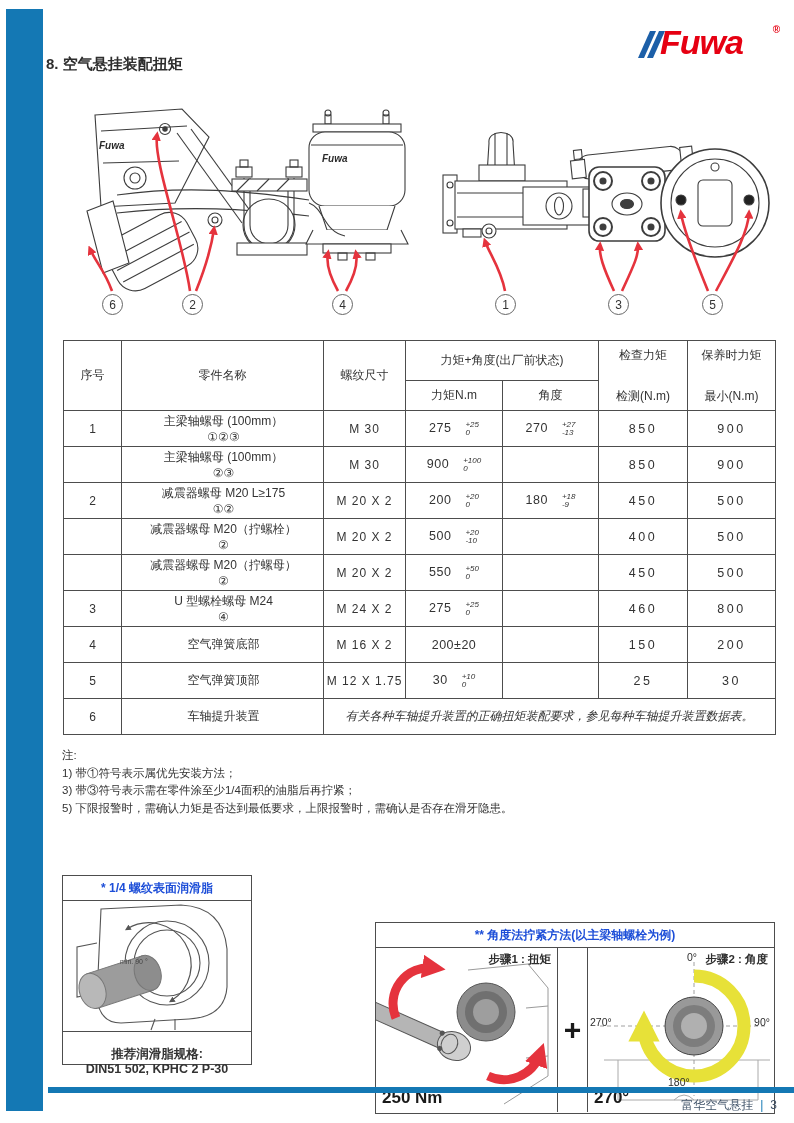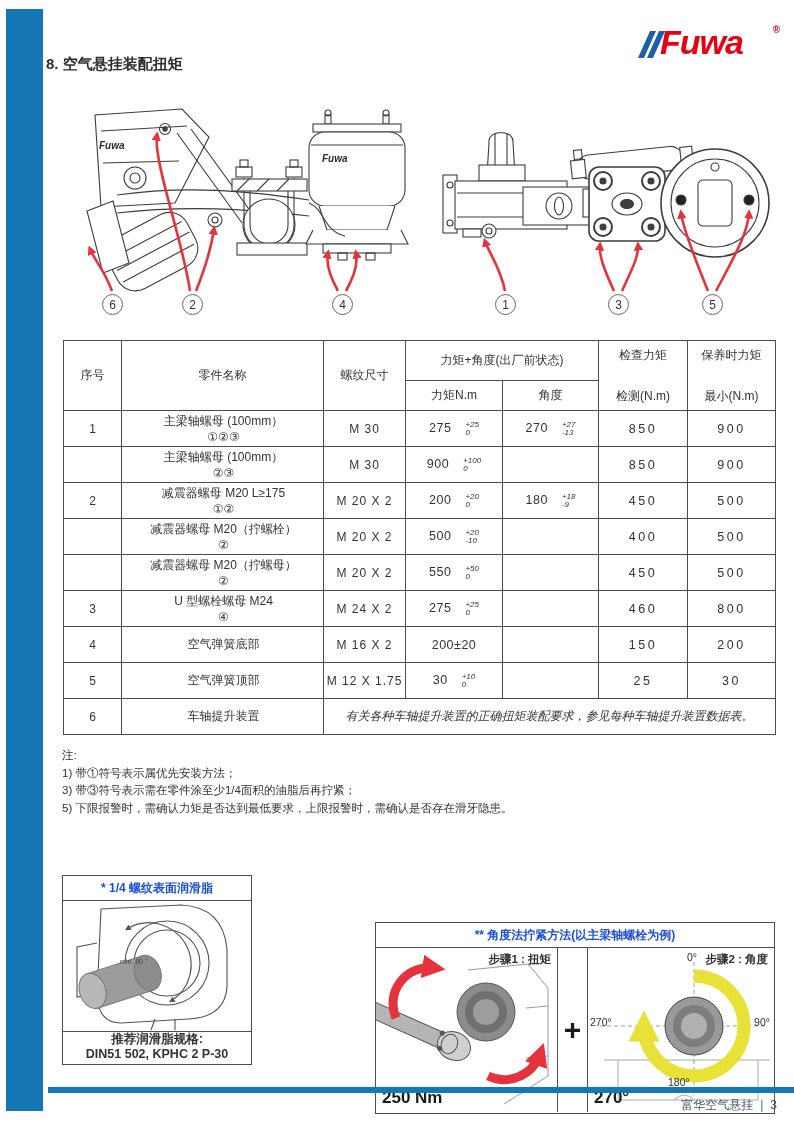--- a/index.html
+++ b/index.html
@@ -46,21 +46,21 @@
   .notes{left:62px;top:747px;width:700px;font-size:11.5px;line-height:17.5px;color:#333;}
 
   
   .box{border:1.2px solid #4d4d4d;background:#fff;}
   .box-title{height:24px;border-bottom:1.2px solid #4d4d4d;display:flex;align-items:center;
              justify-content:center;font-size:12px;font-weight:bold;color:#1d4ed8;}
   .grease-box{left:62px;top:875px;width:188px;height:188px;}
   .grease-illus{position:relative;height:130px;}
   .min90{position:absolute;left:57px;top:57px;font-size:7px;color:#444;}
   .grease-cap{height:32px;border-top:1.2px solid #4d4d4d;text-align:center;font-weight:bold;
-              font-size:12.5px;line-height:15px;padding-top:0;}
+              font-size:12.5px;line-height:15px;padding-top:15px;}
 
   .angle-box{left:375px;top:875px;width:398px;height:190px;margin-top:47px;}
   .angle-body{display:flex;height:164px;}
   .panel{position:relative;height:164px;}
   .p-left{width:181px;border-right:1.2px solid #4d4d4d;}
   .p-gap{width:29px;display:flex;align-items:center;justify-content:center;
          font-size:30px;font-weight:bold;color:#1a1a1a;}
   .p-right{flex:1;border-left:1.2px solid #4d4d4d;}
   .step-label{position:absolute;top:4px;right:6px;font-size:11.5px;font-weight:bold;color:#2e2e2e;}
   .big-val{position:absolute;left:6px;bottom:4px;font-size:17px;font-weight:bold;color:#1a1a1a;}

